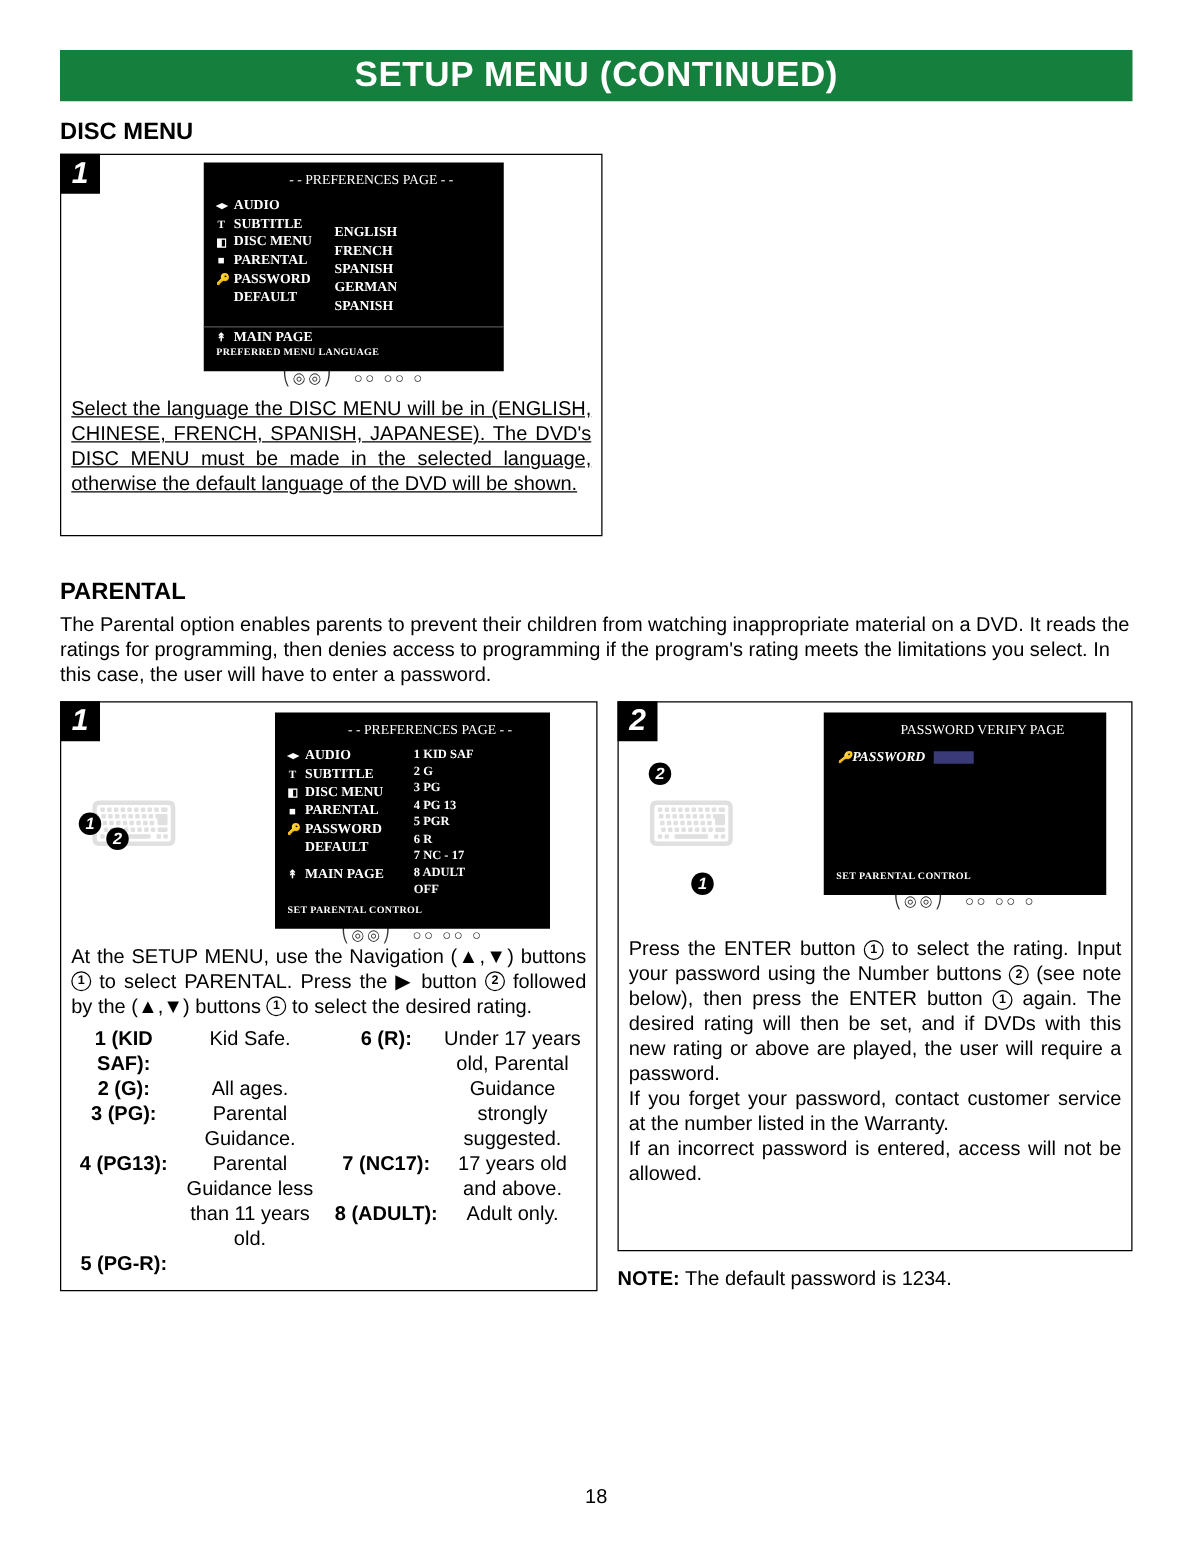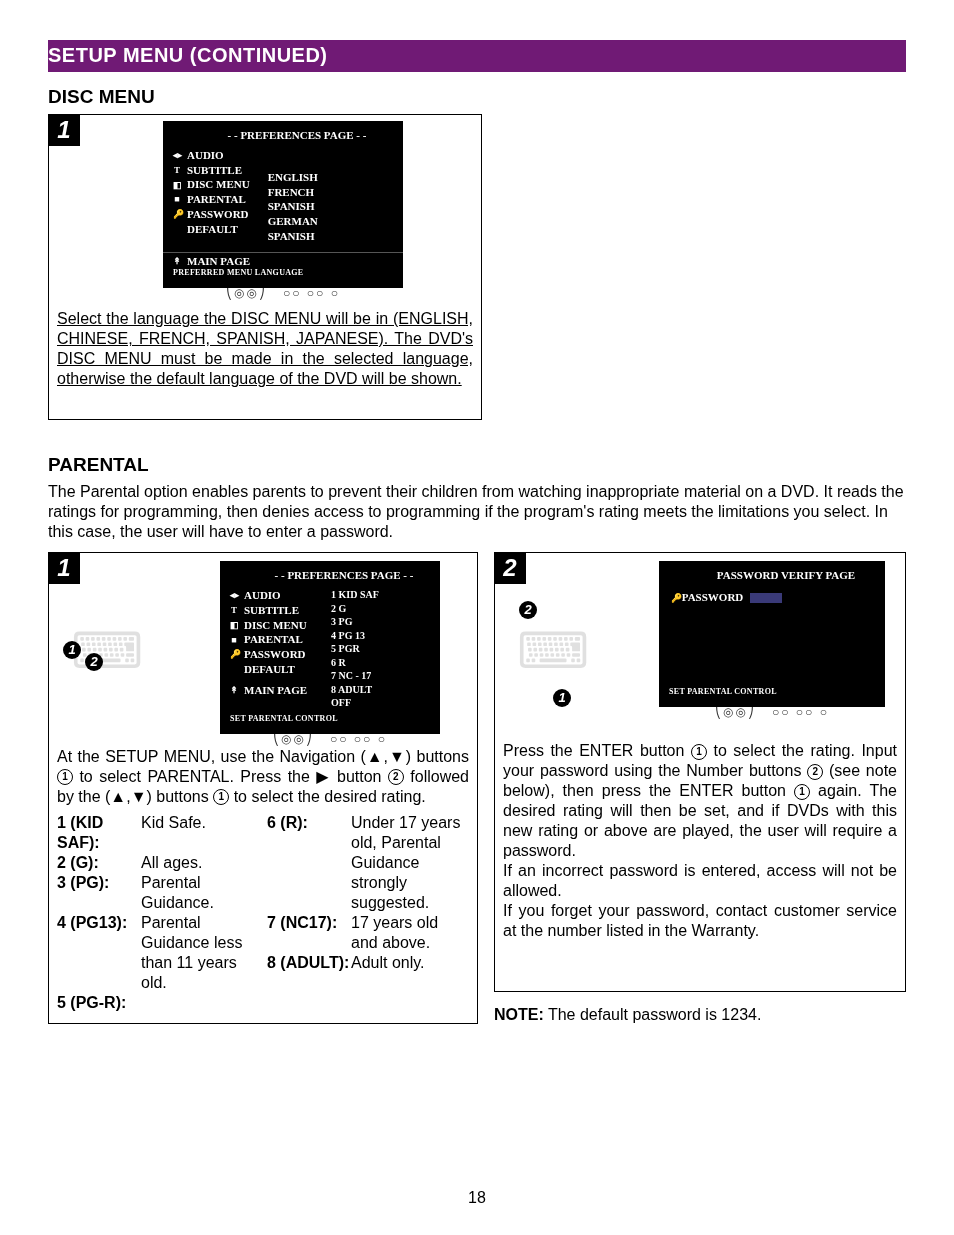--- a/index.html
+++ b/index.html
@@ -8,24 +8,24 @@
     height: 1235px;
     margin: 0;
     font-family: Arial, Helvetica, sans-serif;
     color: #000;
     background: #fff;
     position: relative;
     box-sizing: border-box;
     padding: 40px 48px 0 48px;
   }
   .banner {
-    background: #701a75;
+    background: #15803d;
     color: #fff;
-    text-align: left;
-    font-size: 20px;
+    text-align: center;
+    font-size: 28px;
     font-weight: bold;
     padding: 4px 0 5px 0;
     letter-spacing: 0.5px;
   }
   .section-h {
     font-weight: bold;
     font-size: 19px;
     margin: 14px 0 6px 0;
   }
   .box {
@@ -59,21 +59,21 @@
     margin: 0 auto;
     position: relative;
   }
   .tv-inner {
     padding: 8px 0 10px 0;
   }
   .tv-title {
     text-align: center;
     font-size: 11px;
     margin-bottom: 6px;
-    font-weight: bold;
+    font-weight: normal;
     padding-left: 28px;
   }
   .tv-row {
     display: flex;
     padding: 0 10px;
     gap: 18px;
   }
   .tv-col {
     display: flex;
     flex-direction: column;
@@ -139,21 +139,21 @@
     gap: 4px;
     align-items: flex-start;
     margin-top: 2px;
   }
   .ratings {
     display: flex;
     gap: 8px;
     font-size: 16px;
     line-height: 1.25;
   }
-  .rcol { flex: 1; }
+  .rcol { flex: 1; text-align: center; }
   .ritem { display: flex; margin-bottom: 0px; }
   .rkey { font-weight: bold; width: 84px; flex-shrink: 0; }
   .rval { flex: 1; }
   .circ {
     display: inline-flex;
     width: 14px; height: 14px;
     border: 1px solid #000;
     border-radius: 50%;
     align-items: center; justify-content: center;
     font-size: 10px; font-weight: bold;
@@ -369,39 +369,39 @@
     <div class="step-row">
       <div class="callout" style="flex:0 0 140px;">
         <div class="remote">⌨</div>
         <div class="cnum" style="top:40px;left:16px;">2</div>
         <div class="cnum" style="top:128px;left:50px;">1</div>
       </div>
       <div style="flex:1;">
         <div class="tv" style="width:226px;min-height:132px;">
           <div class="tv-inner">
             <div class="tv-title">PASSWORD VERIFY PAGE</div>
-            <div style="padding:2px 12px;">
+            <div style="padding:2px 12px;font-style:italic;">
               <span class="tv-icon" style="color:#fff;">🔑</span>
               <span style="font-weight:bold;">PASSWORD</span>
               <span class="pw-box"></span>
             </div>
             <div style="height:70px;"></div>
             <div class="tv-foot" style="border-top:none;">
               <div class="sub">SET PARENTAL CONTROL</div>
             </div>
           </div>
         </div>
         <div class="tv-stand">⎝◎◎⎠ &nbsp; ○○ ○○ ○</div>
       </div>
     </div>
     <div class="jp">
       <span>Press the ENTER button </span><span class="circ">1</span><span> to select the rating. Input your password using the Number buttons </span><span class="circ">2</span><span> (see note below), then press the ENTER button </span><span class="circ">1</span><span> again. The desired rating will then be set, and if DVDs with this new rating or above are played, the user will require a password.</span>
     </div>
+    <div class="jp">If you forget your password, contact customer service at the number listed in the Warranty.</div>
     <div class="jp">If an incorrect password is entered, access will not be allowed.</div>
-    <div class="jp">If you forget your password, contact customer service at the number listed in the Warranty.</div>
   </div>
   <div class="note">
     <b>NOTE:</b><span> The default password is 1234.</span>
   </div>
   </div>
 </div>
 
 <div class="pnum">18</div>
 
 </body></html>

